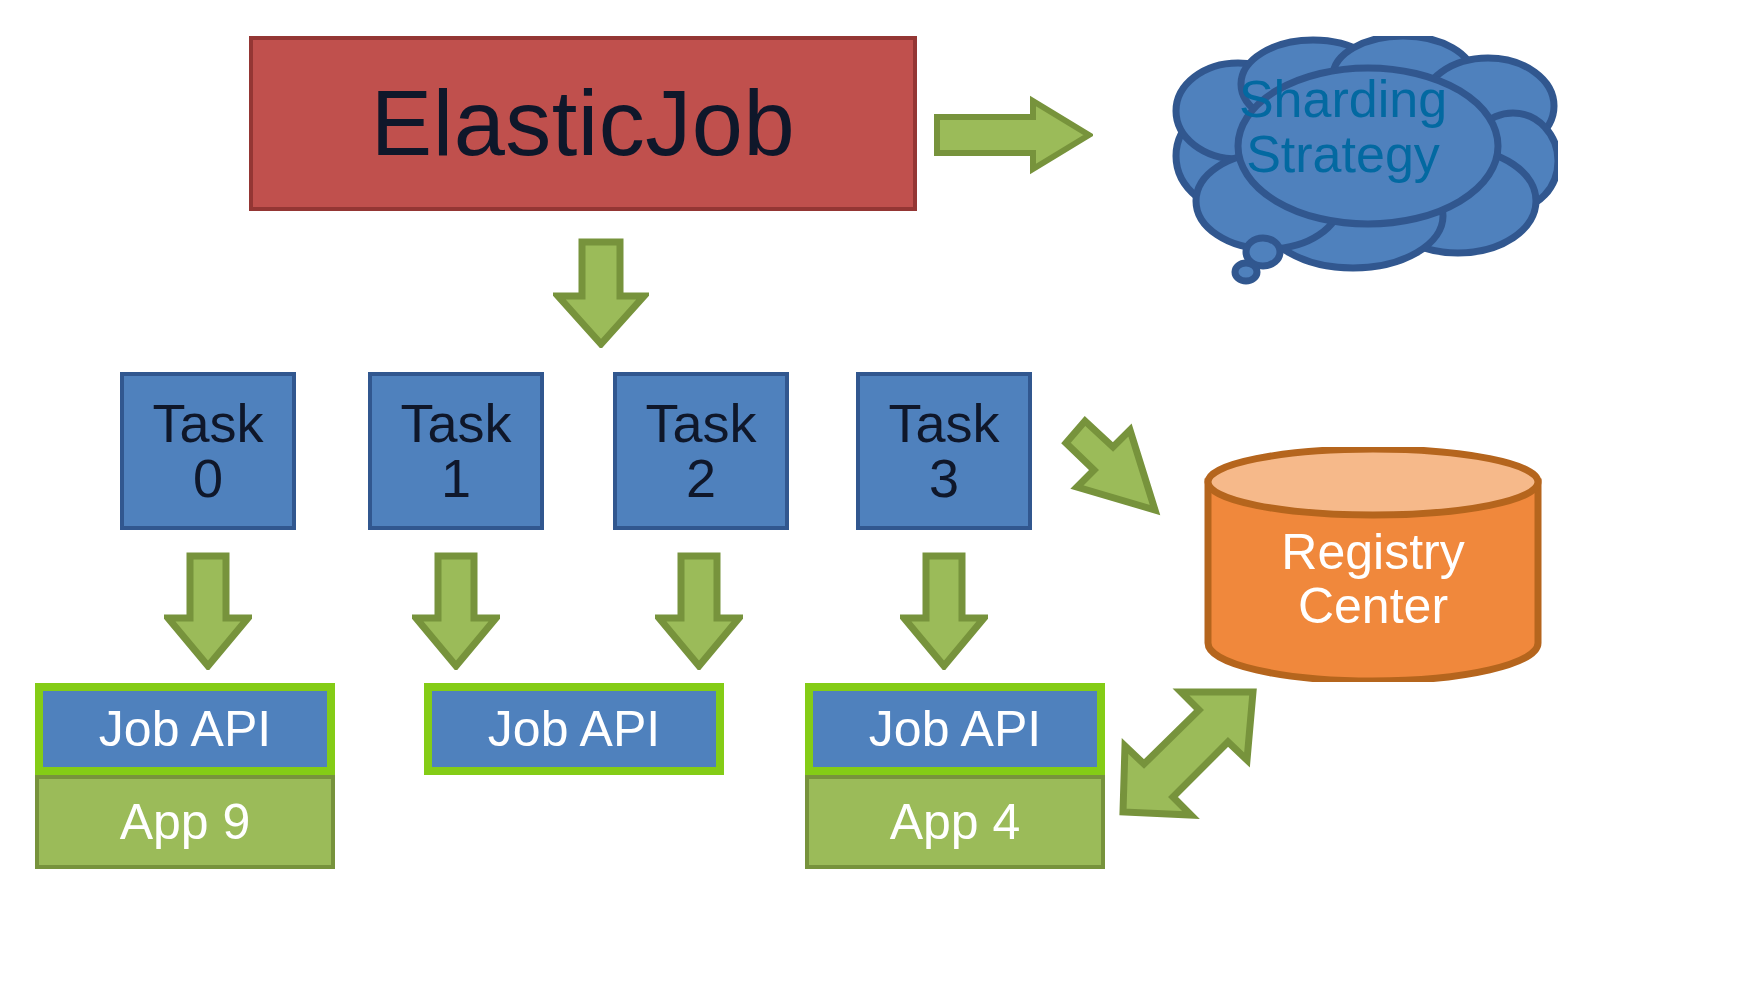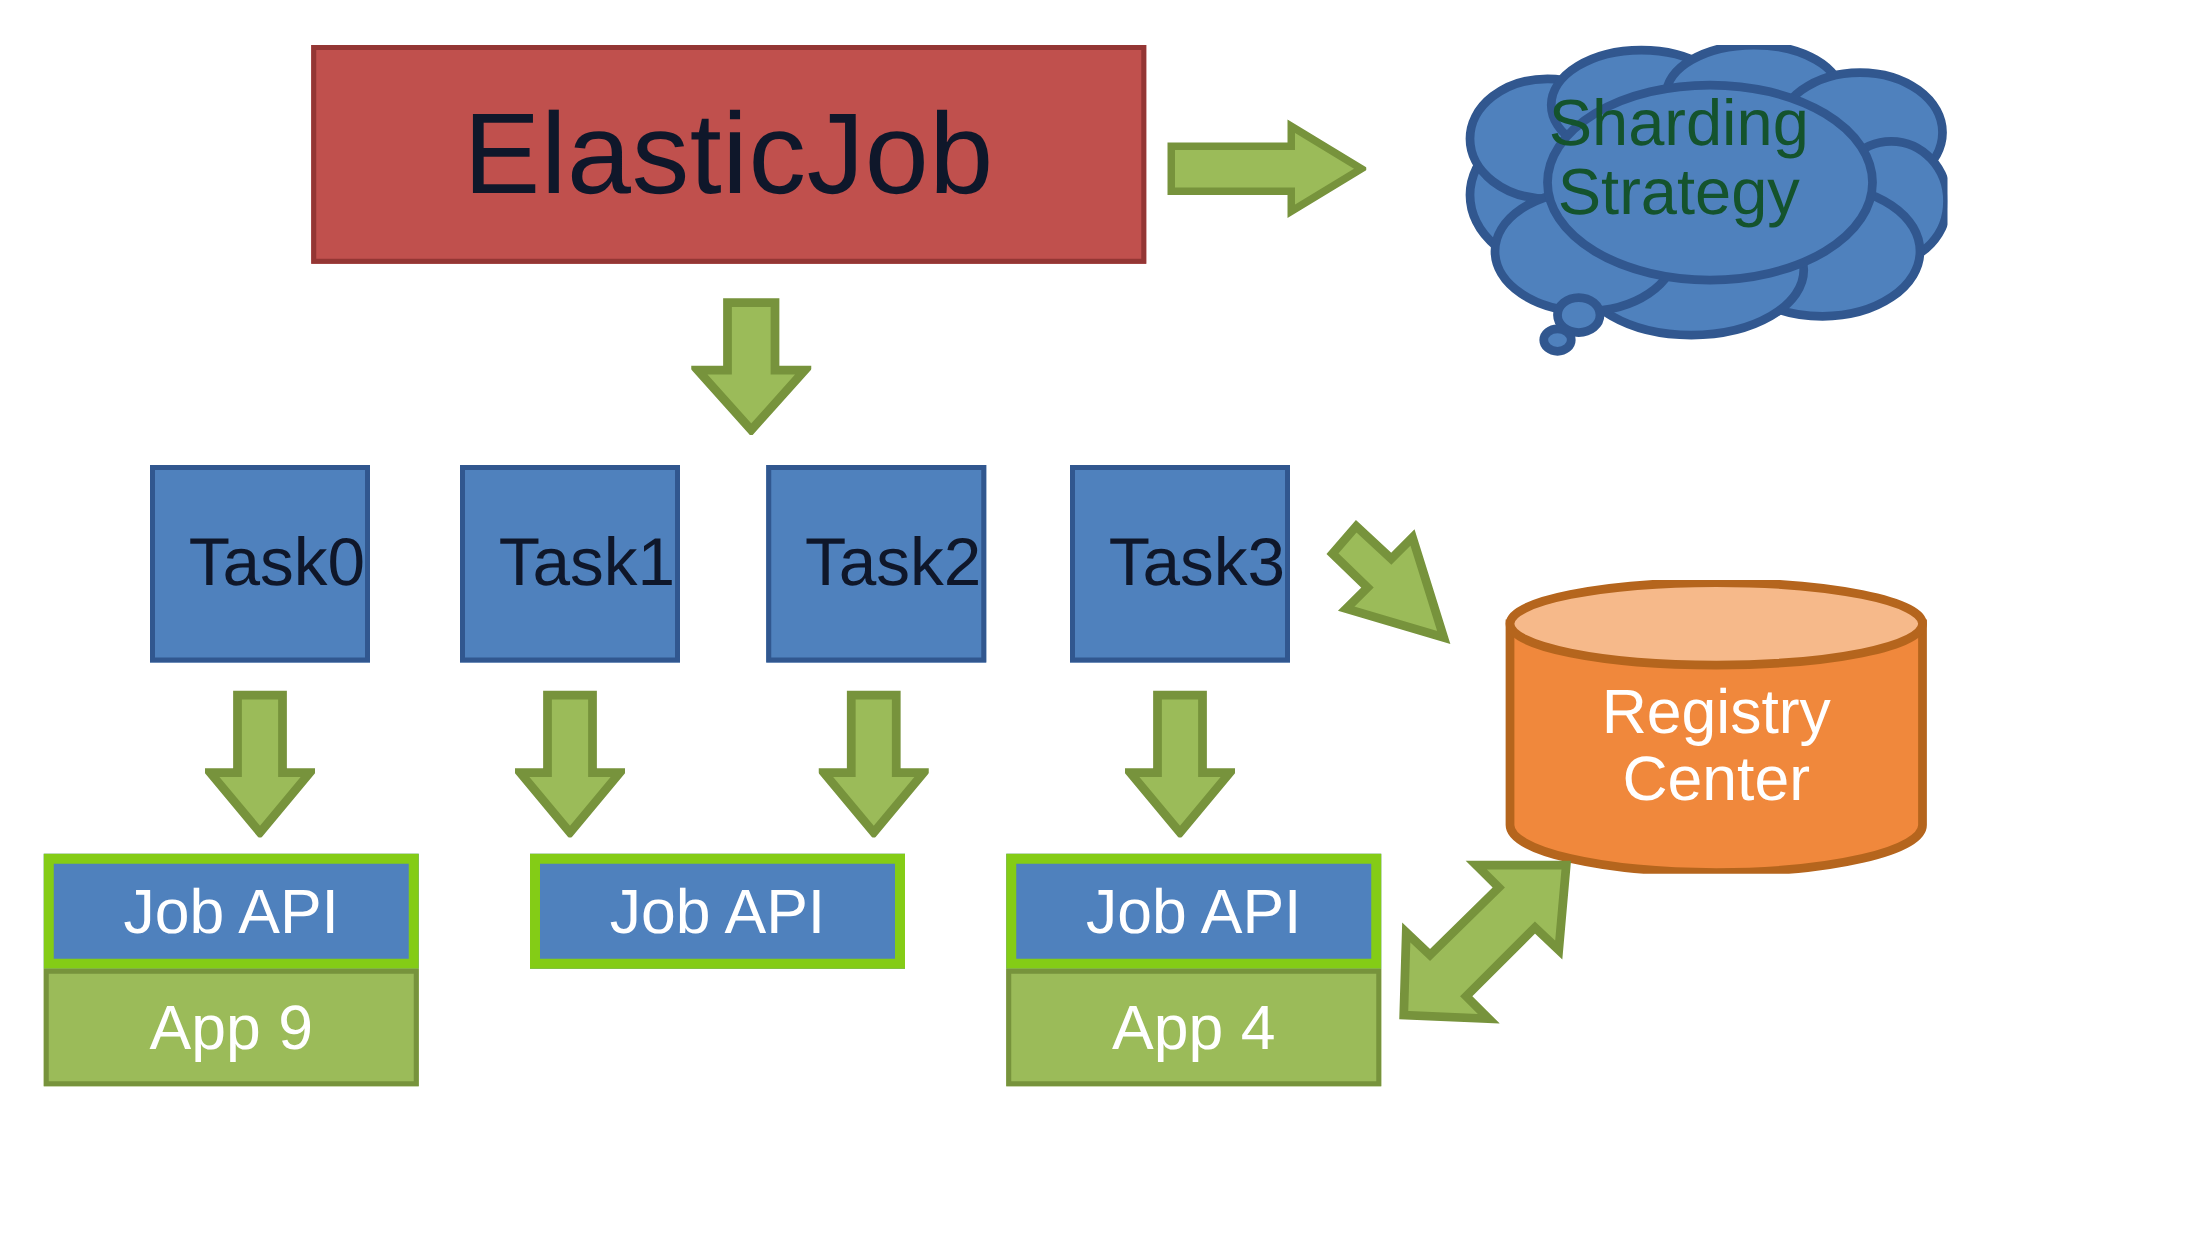--- a/index.html
+++ b/index.html
@@ -41,21 +41,21 @@
     letter-spacing: 0.5px;
   }
 
   
   .task-box {
     width: 176px;
     height: 158px;
     background: #4f81bd;
     border: 4px solid #31578f;
     font-size: 54px;
-    justify-content: flex-end;
+    flex-direction: column;
   }
   .task-box .line { display: block; }
   #task-0 { left: 120px;  top: 372px; }
   #task-1 { left: 368px;  top: 372px; }
   #task-2 { left: 613px;  top: 372px; }
   #task-3 { left: 856px;  top: 372px; }
 
   
   .stack { position: absolute; width: 300px; }
   #stack-1 { left: 35px;  top: 683px; }
@@ -97,31 +97,31 @@
     width: 430px;
     height: 260px;
   }
   #cloud-wrap svg { display: block; }
   #cloud-text {
     position: absolute;
     left: 0;
     top: 36px;
     width: 430px;
     text-align: center;
-    color: #14532d;
+    color: #0369a1;
     font-size: 52px;
     line-height: 1.06;
     pointer-events: none;
   }
 
   
   #cylinder-wrap {
     position: absolute;
     left: 1203px;
-    top: 464px;
+    top: 447px;
     width: 340px;
     height: 235px;
   }
   #cylinder-wrap svg { display: block; }
   #cylinder-text {
     position: absolute;
     left: 0;
     top: 78px;
     width: 340px;
     text-align: center;

